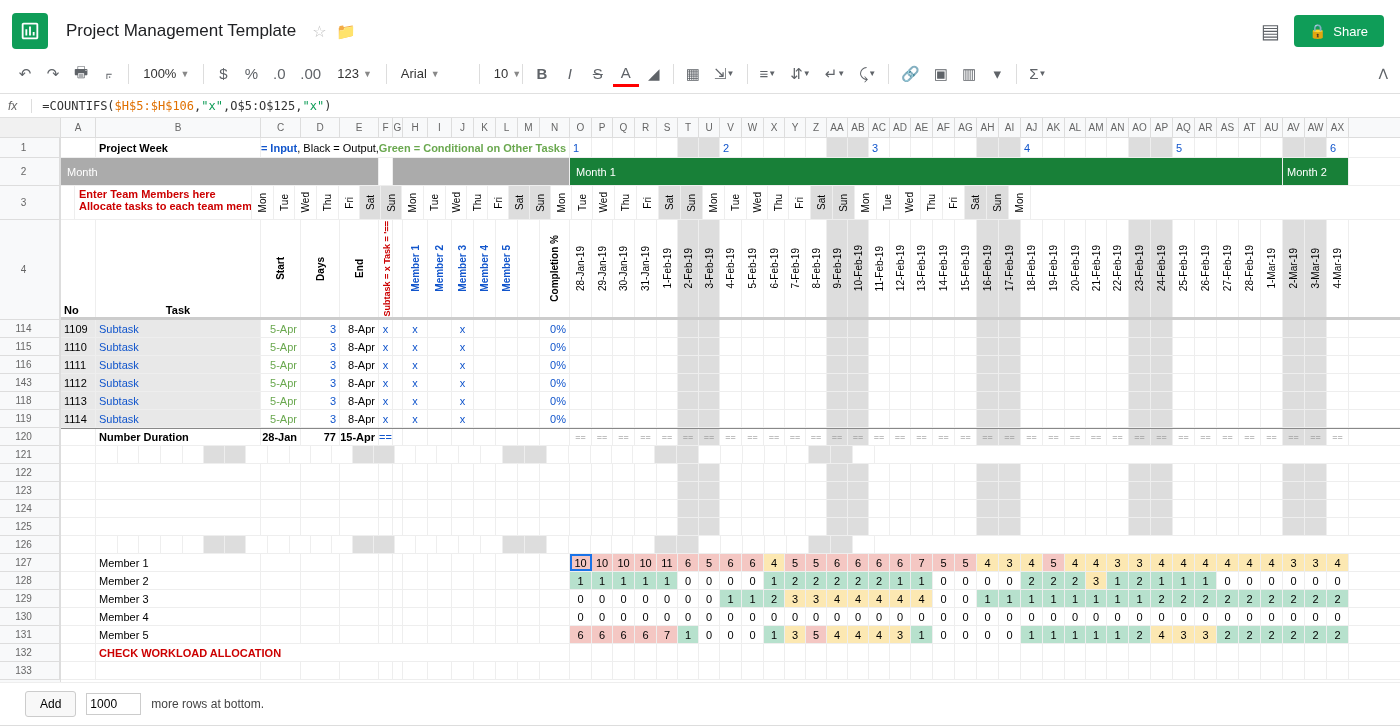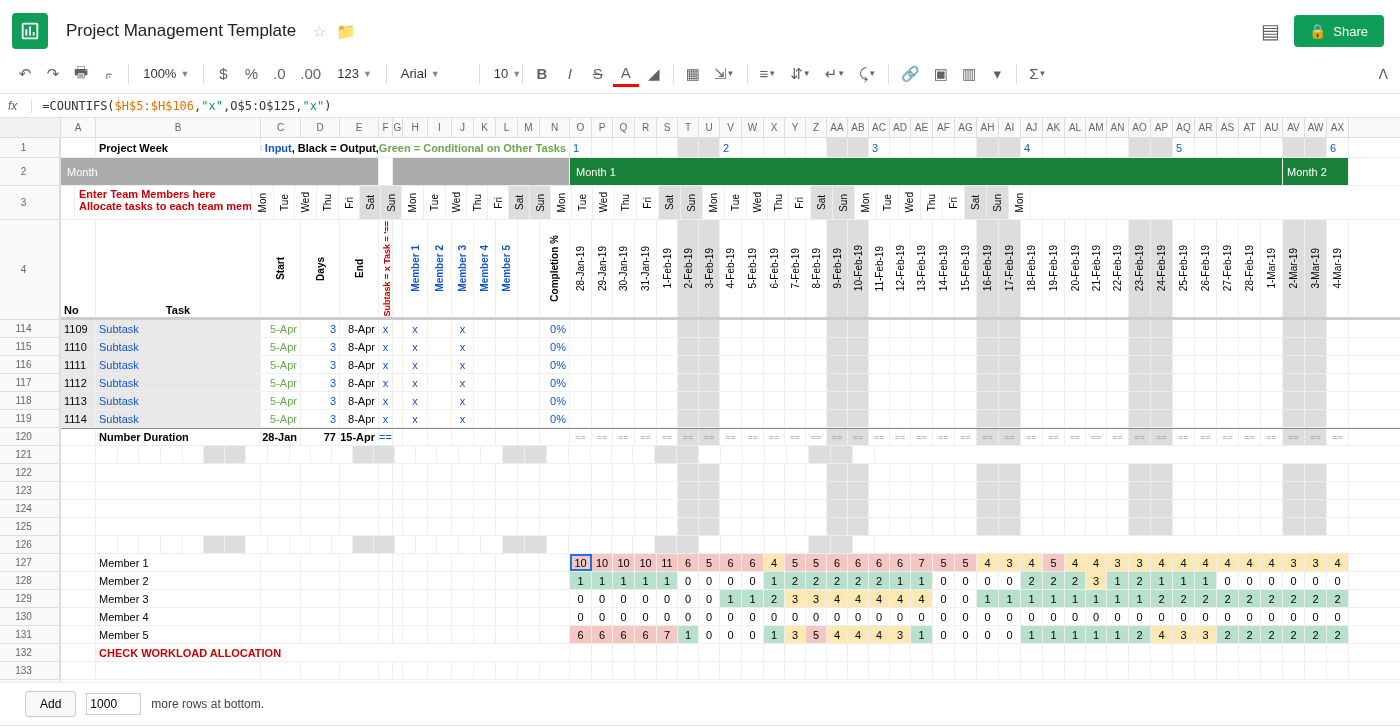--- a/index.html
+++ b/index.html
@@ -215,21 +215,21 @@
 
 <div class="grid">
   <div class="row-headers" id="row-headers">
       <div class="row-header-cell" style="height: 20px;">1</div>
       <div class="row-header-cell" style="height: 28px;">2</div>
       <div class="row-header-cell" style="height: 34px;">3</div>
       <div class="row-header-cell" style="height: 100px;">4</div>
       <div class="row-header-cell" style="height: 18px;">114</div>
       <div class="row-header-cell" style="height: 18px;">115</div>
       <div class="row-header-cell" style="height: 18px;">116</div>
-      <div class="row-header-cell" style="height: 18px;">117</div>
+      <div class="row-header-cell" style="height: 18px;">143</div>
       <div class="row-header-cell" style="height: 18px;">118</div>
       <div class="row-header-cell" style="height: 18px;">119</div>
       <div class="row-header-cell" style="height: 18px;">120</div>
       <div class="row-header-cell" style="height: 18px;">121</div>
       <div class="row-header-cell" style="height: 18px;">122</div>
       <div class="row-header-cell" style="height: 18px;">123</div>
       <div class="row-header-cell" style="height: 18px;">124</div>
       <div class="row-header-cell" style="height: 18px;">125</div>
       <div class="row-header-cell" style="height: 18px;">126</div>
       <div class="row-header-cell" style="height: 18px;">127</div>
@@ -239,21 +239,21 @@
       <div class="row-header-cell" style="height: 18px;">131</div>
       <div class="row-header-cell" style="height: 18px;">132</div>
       <div class="row-header-cell" style="height: 18px;">133</div>
     </div>
   <div class="grid-body" id="grid-body">
       <div class="grid-row" style="height: 20px;">
         <div class="cell " style="width: 35px;"></div>
         <div class="cell txt-bold" style="width: 165px;">Project Week</div>
         <div class="cell" style="width: 309px; justify-content: flex-end;">
           <span style="color:#1155cc;font-weight:bold">Blue = Input</span>
-          <span style="font-weight:bold">, Black = Output, </span>
+          <span style="font-weight:normal">, Black = Output, </span>
           <span style="color:#6aa84f;font-weight:bold">Green = Conditional on Other Tasks</span>
         </div>
         <div class="cell txt-blue" style="width: 22px;">1</div>
         <div class="cell " style="width: 21px;"></div>
         <div class="cell " style="width: 22px;"></div>
         <div class="cell " style="width: 22px;"></div>
         <div class="cell " style="width: 21px;"></div>
         <div class="cell wk-shade " style="width: 21px;"></div>
         <div class="cell wk-shade " style="width: 21px;"></div>
         <div class="cell txt-blue" style="width: 22px;">2</div>

